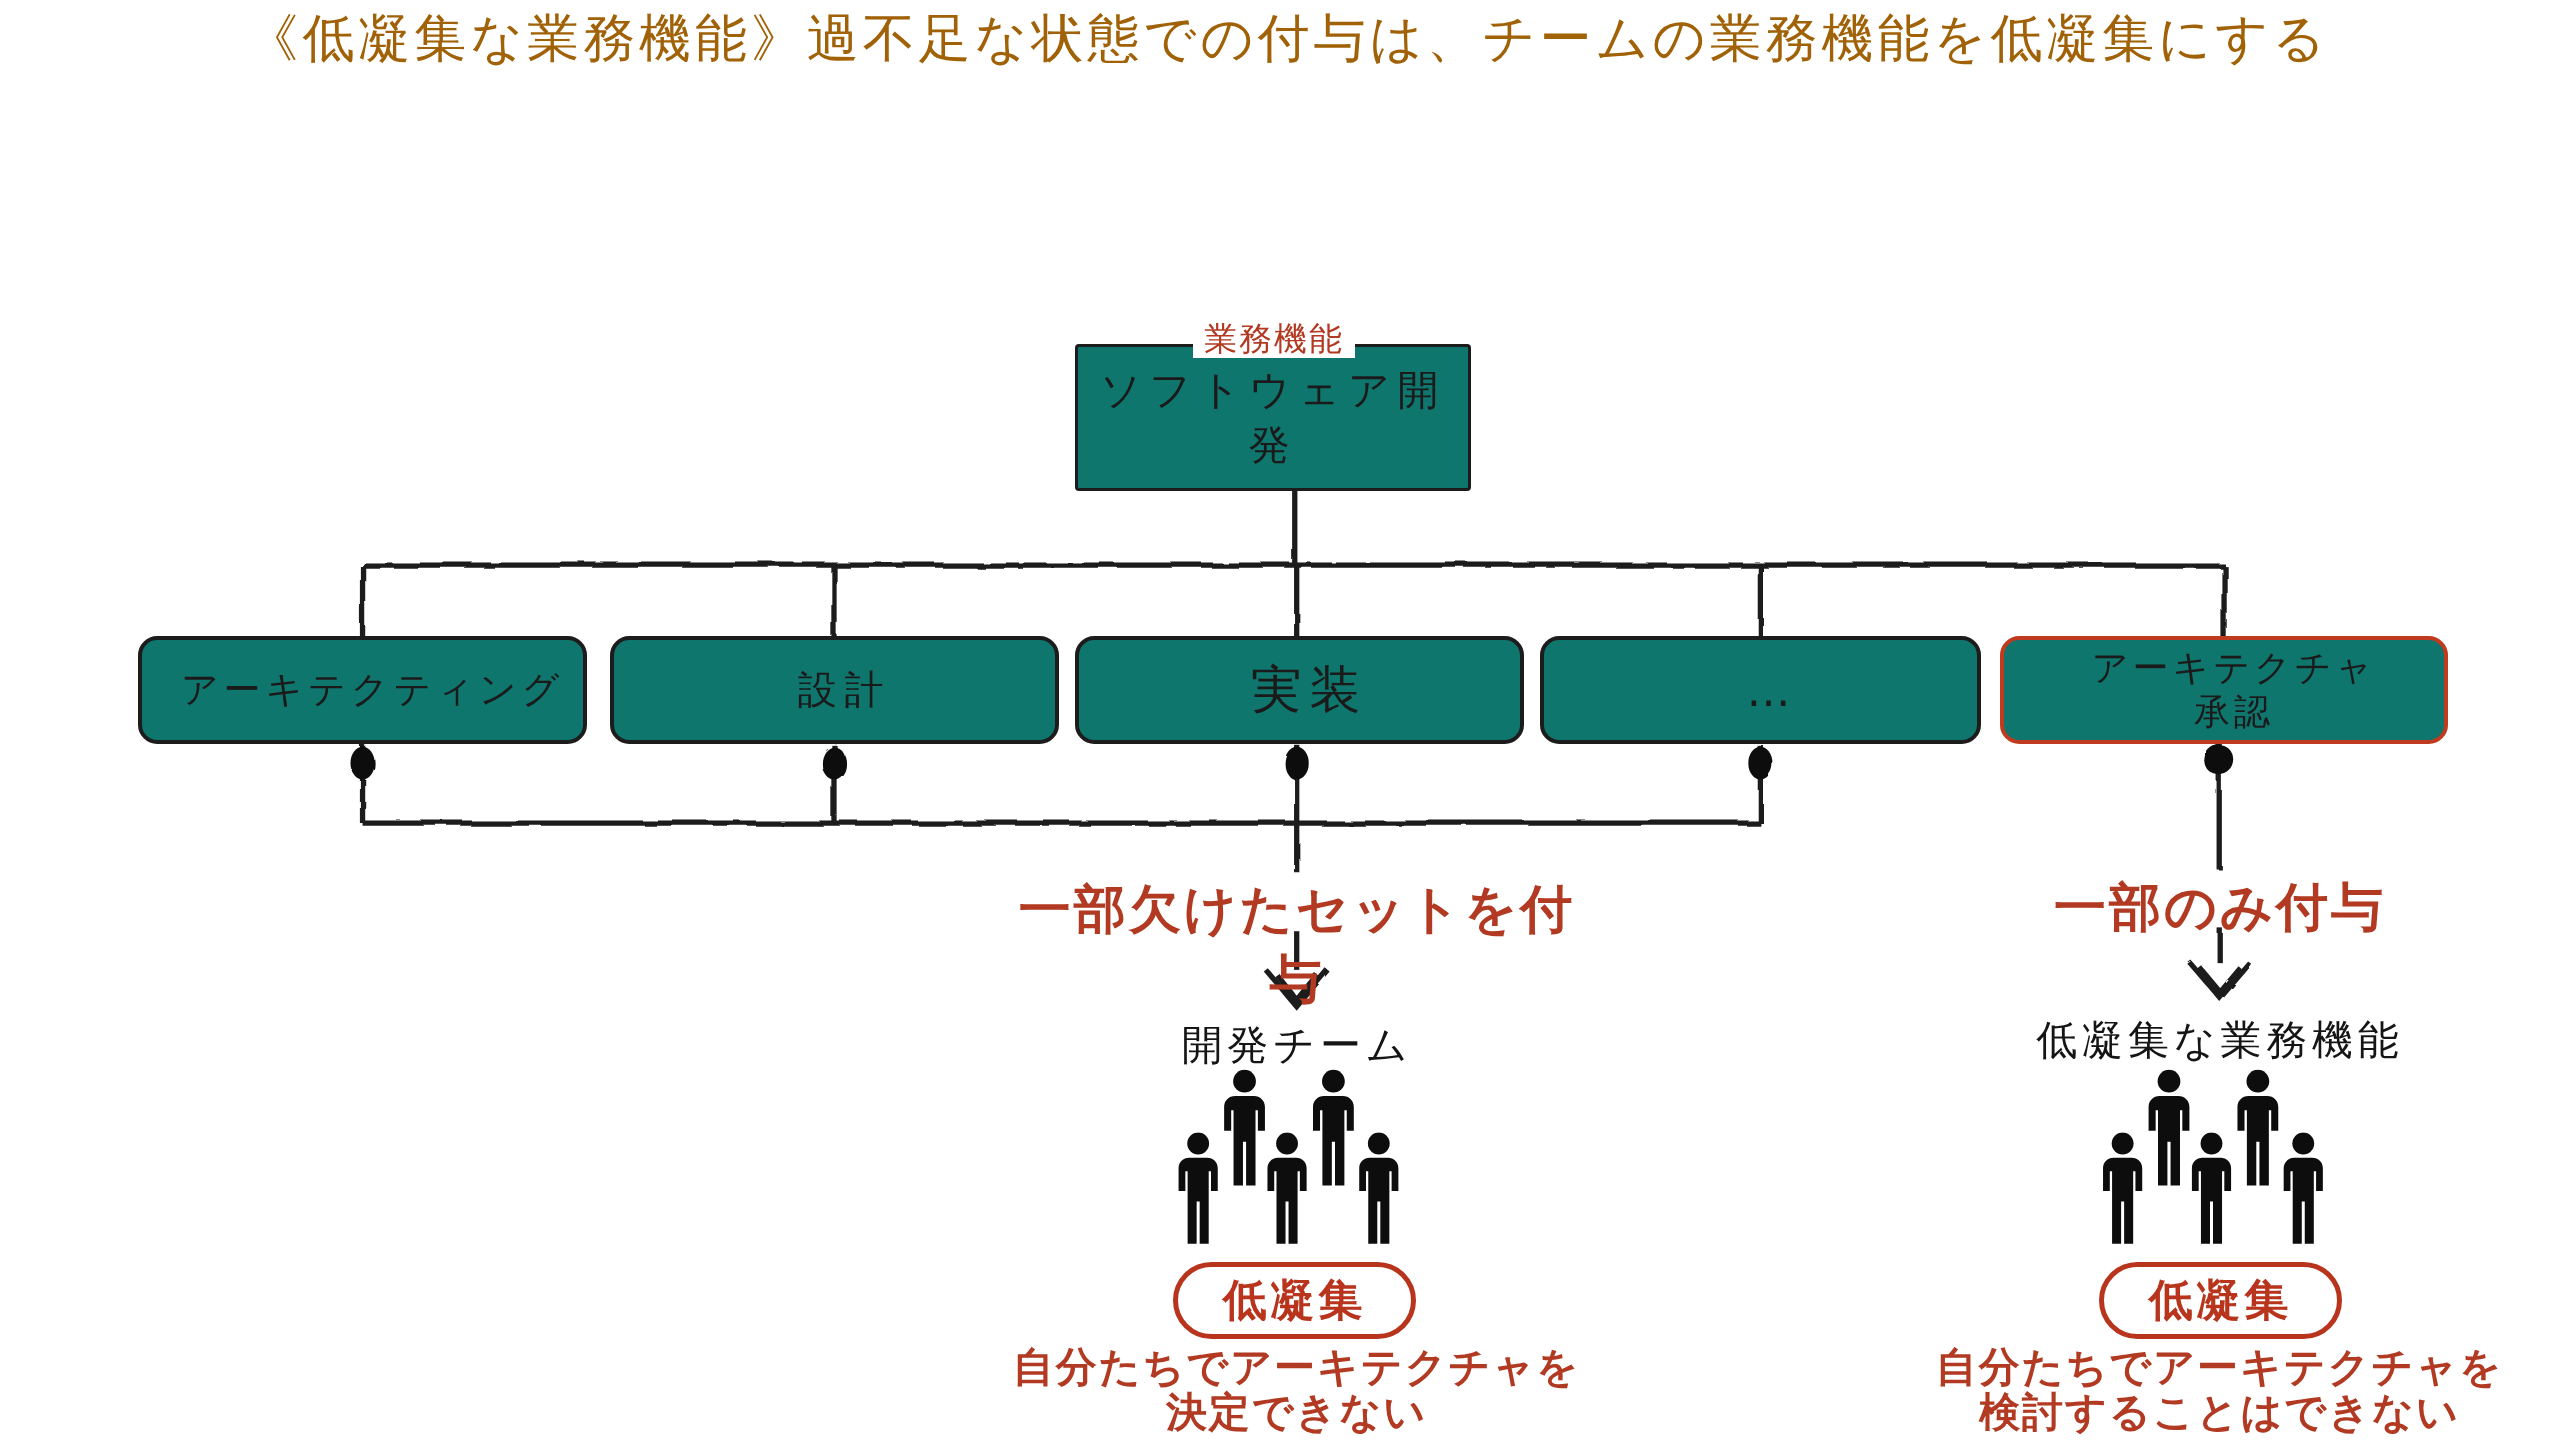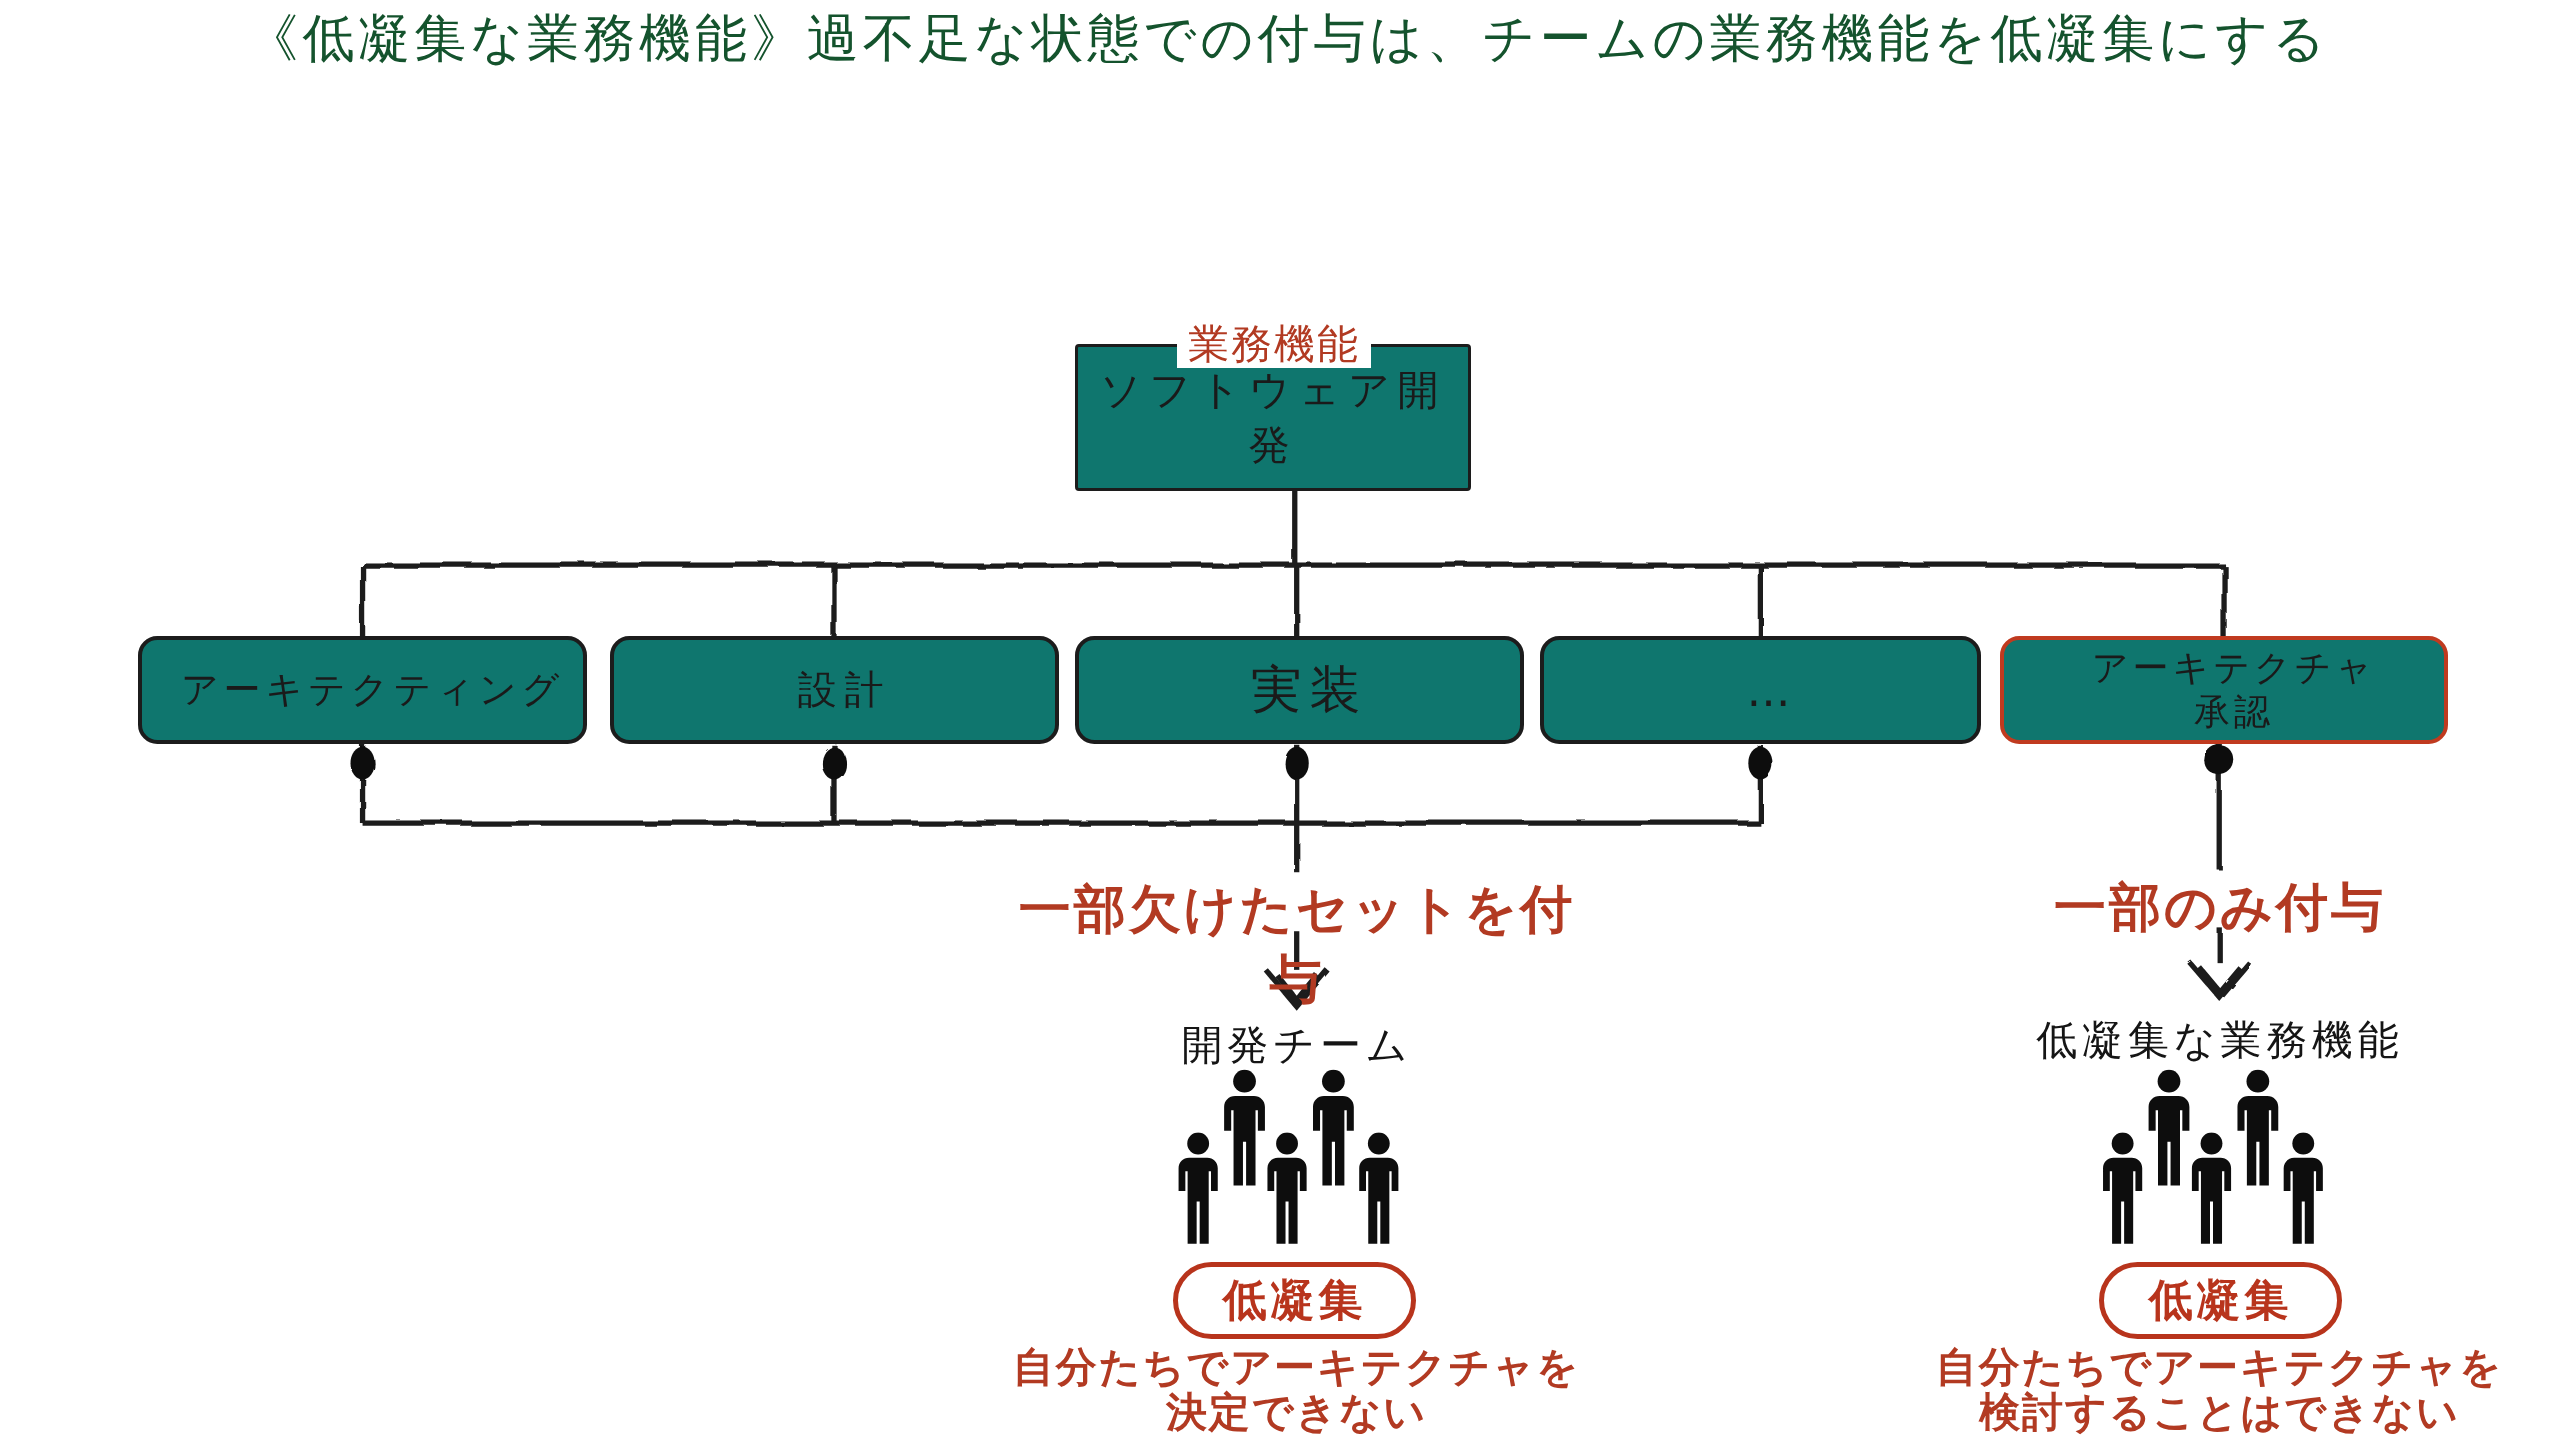--- a/index.html
+++ b/index.html
@@ -8,40 +8,40 @@
     width:2576px;height:1449px;
     background:#fff;
     overflow:hidden;
     font-family:"DejaVu Sans","Liberation Sans",sans-serif;
     color:#1a1a1a;
   }
   .title{
     position:absolute;left:0;top:3.9px;width:2576px;
     text-align:center;
     font-size:52px;letter-spacing:3.9px;
-    color:#14532d;
+    color:#a16207;
     font-family:"DejaVu Serif","Liberation Serif",serif;
   }
   .wires{position:absolute;left:0;top:0;}
   .box{
     position:absolute;
     box-sizing:border-box;
     background:#0f766e;
     border:3.9px solid #1c1c1c;
     display:flex;align-items:center;justify-content:center;
     text-align:center;
   }
   .rootbox{
     left:1075px;top:344px;width:396px;height:147px;
     border-radius:3.9px;
     font-size:41px;letter-spacing:7.7px;
   }
   .roottag{
     position:absolute;left:1129px;top:317px;width:290px;
-    text-align:center;font-size:41px;letter-spacing:1.9px;
+    text-align:center;font-size:33px;letter-spacing:1.9px;
     color:#b23a22;z-index:3;
   }
   .roottag span{background:#fff;padding:0 11.6px;}
   .fnbox{top:636px;height:108px;border-radius:19.3px;border-width:4.3px;padding-left:20px;}
   .fnbox.b1{left:138px;width:449px;font-size:37px;letter-spacing:4.8px;}
   .fnbox.b2{left:610px;width:449px;font-size:39px;letter-spacing:7.7px;}
   .fnbox.b3{left:1075px;width:449px;font-size:51px;letter-spacing:7.7px;}
   .fnbox.b4{left:1540px;width:441px;font-size:44px;letter-spacing:3.9px;}
   .fnbox.b5{
     left:2000px;width:448px;

